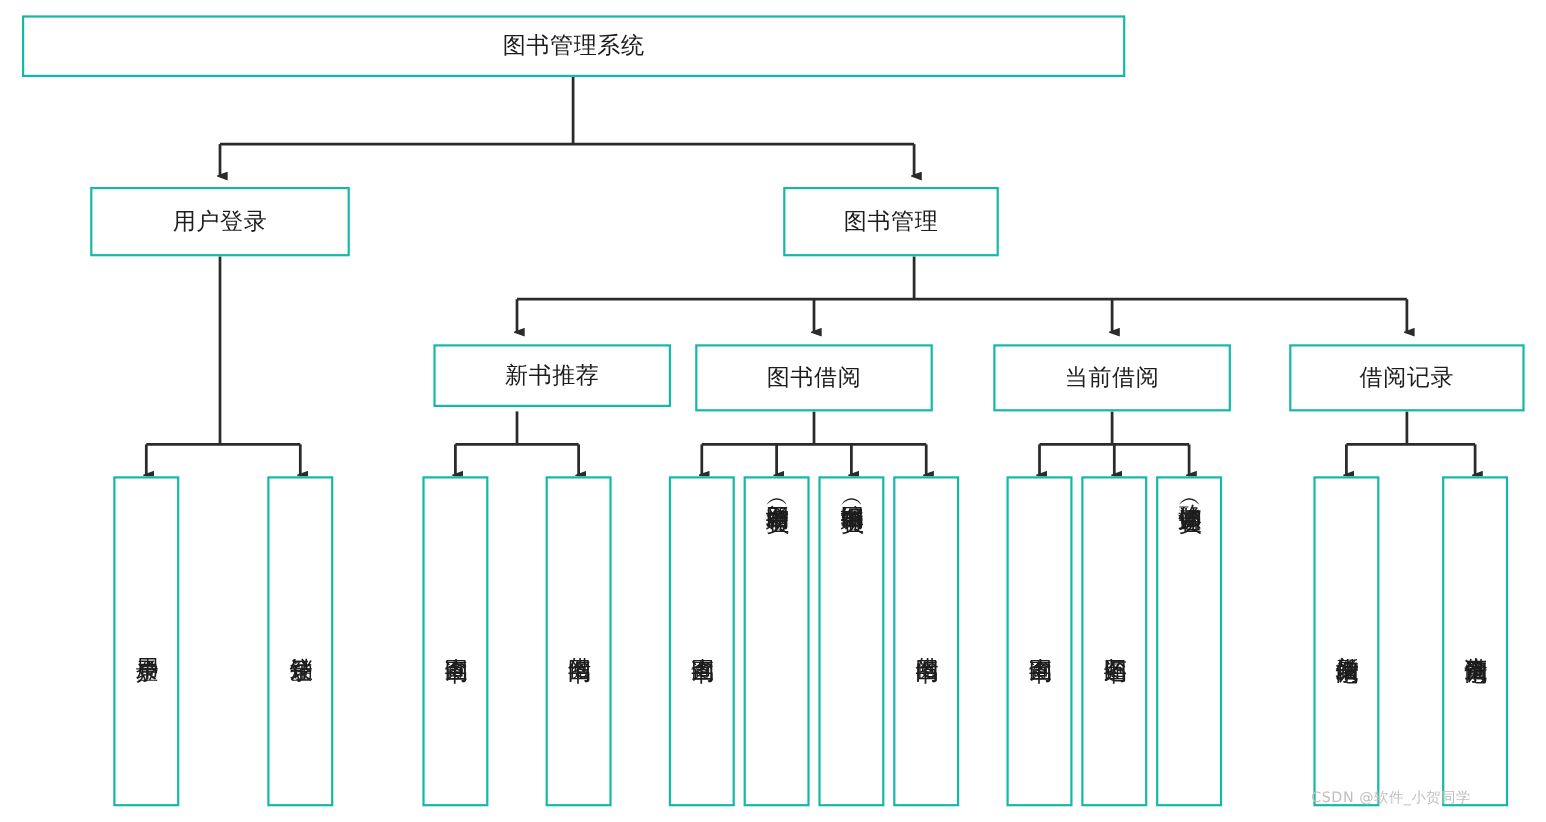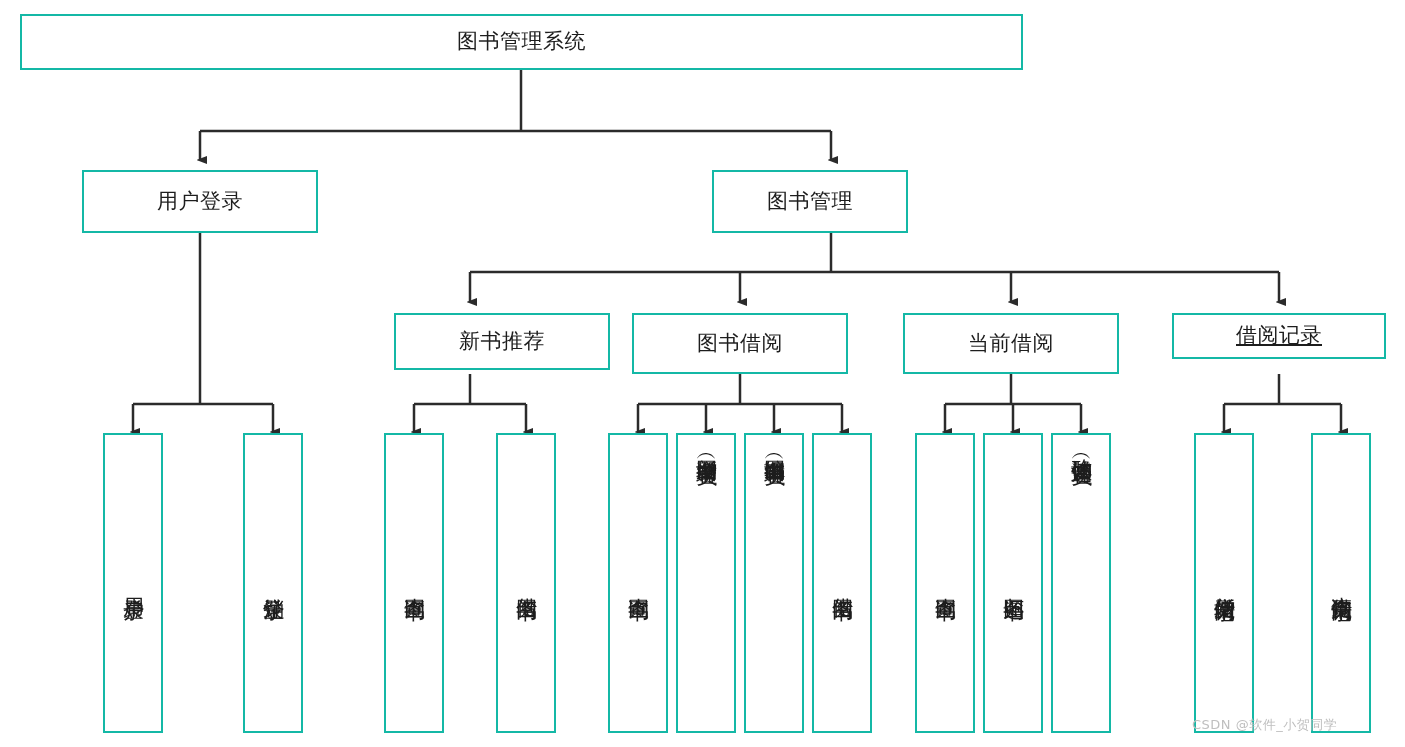--- a/index.html
+++ b/index.html
@@ -136,21 +136,21 @@
 
   <div class="node h" style="left:362px; top:313px; width:216px; height:57px;margin-left:32px;">
     <span>新书推荐</span>
   </div>
   <div class="node h" style="left:903px; top:313px; width:216px; height:61px;">
     <span>当前借阅</span>
   </div>
   <div class="node h" style="left:632px; top:313px; width:216px; height:61px;">
     <span>图书借阅</span>
   </div>
-  <div class="node h" style="left:1172px; top:313px; width:214px; height:46px;text-decoration:underline;">
+  <div class="node h" style="left:1172px; top:313px; width:214px; height:61px;">
     <span>借阅记录</span>
   </div>
 
   <div class="node v centered" style="left:103px; top:433px; width:60px; height:300px;">
     <span class="vtext">用户登录</span>
   </div>
   <div class="node v centered" style="left:243px; top:433px; width:60px; height:300px;">
     <span class="vtext">注销登录</span>
   </div>
 

